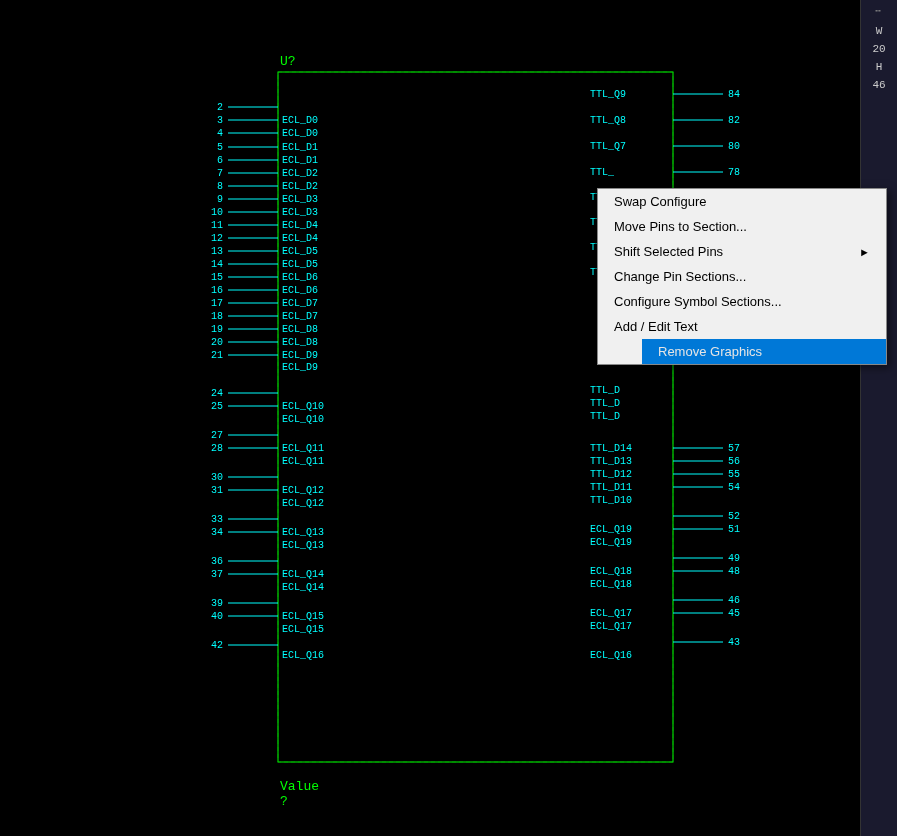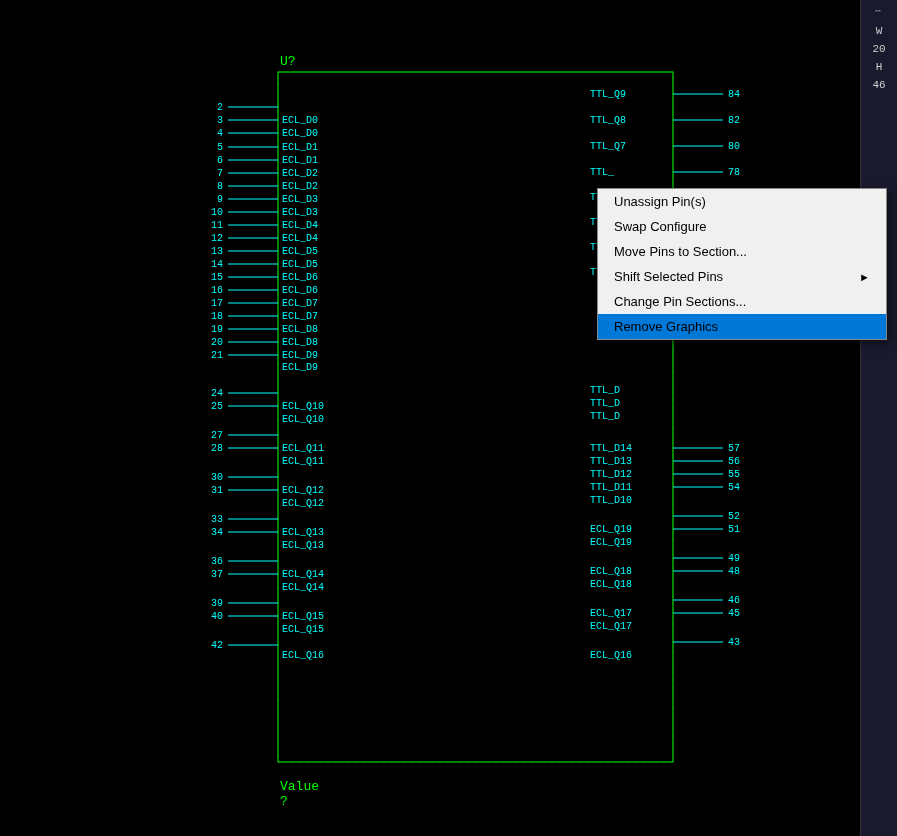--- a/index.html
+++ b/index.html
@@ -62,21 +62,22 @@
       cursor: pointer;
       display: flex;
       align-items: center;
       justify-content: space-between;
       font-family: Arial, sans-serif;
       background: #f0f0f0;
     }
 
     .menu-item.highlighted {
       background: #0078d7;
-      color: #000000;
+      color: #e5e5e5;
+      margin-left: 44px;
     }
 
     .menu-item .arrow {
       font-size: 11px;
     }
 
     
     .schematic-svg {
       position: absolute;
       top: 0;
@@ -309,34 +310,37 @@
 
     <line x1="673" y1="642" x2="723" y2="642" stroke="#00ffff" stroke-width="1"></line>
     <text x="728" y="645" fill="#00ffff" font-family="Courier New" font-size="10">43</text>
 
     <text x="590" y="658" fill="#00ffff" font-family="Courier New" font-size="10">ECL_Q16</text>
   </svg>
 </div>
 
 <div class="context-menu">
   <div class="menu-item">
-    <span>Unassign Pin(s)</span>
-  </div>
-  <div class="menu-item">
     <span>Swap Configure</span>
   </div>
   <div class="menu-item">
     <span>Move Pins to Section...</span>
   </div>
   <div class="menu-item">
     <span>Shift Selected Pins</span>
     <span class="arrow">►</span>
   </div>
   <div class="menu-item">
     <span>Change Pin Sections...</span>
+  </div>
+  <div class="menu-item">
+    <span>Configure Symbol Sections...</span>
+  </div>
+  <div class="menu-item">
+    <span>Add / Edit Text</span>
   </div>
   <div class="menu-item highlighted">
     <span>Remove Graphics</span>
   </div>
 </div>
 
 <div class="sidebar-panel">
   <div class="sidebar-dots">⋯</div>
   <div style="color:#ccc;font-size:11px;margin:3px 0;">W</div>
   <div style="color:#ccc;font-size:11px;margin:3px 0;">20</div>

